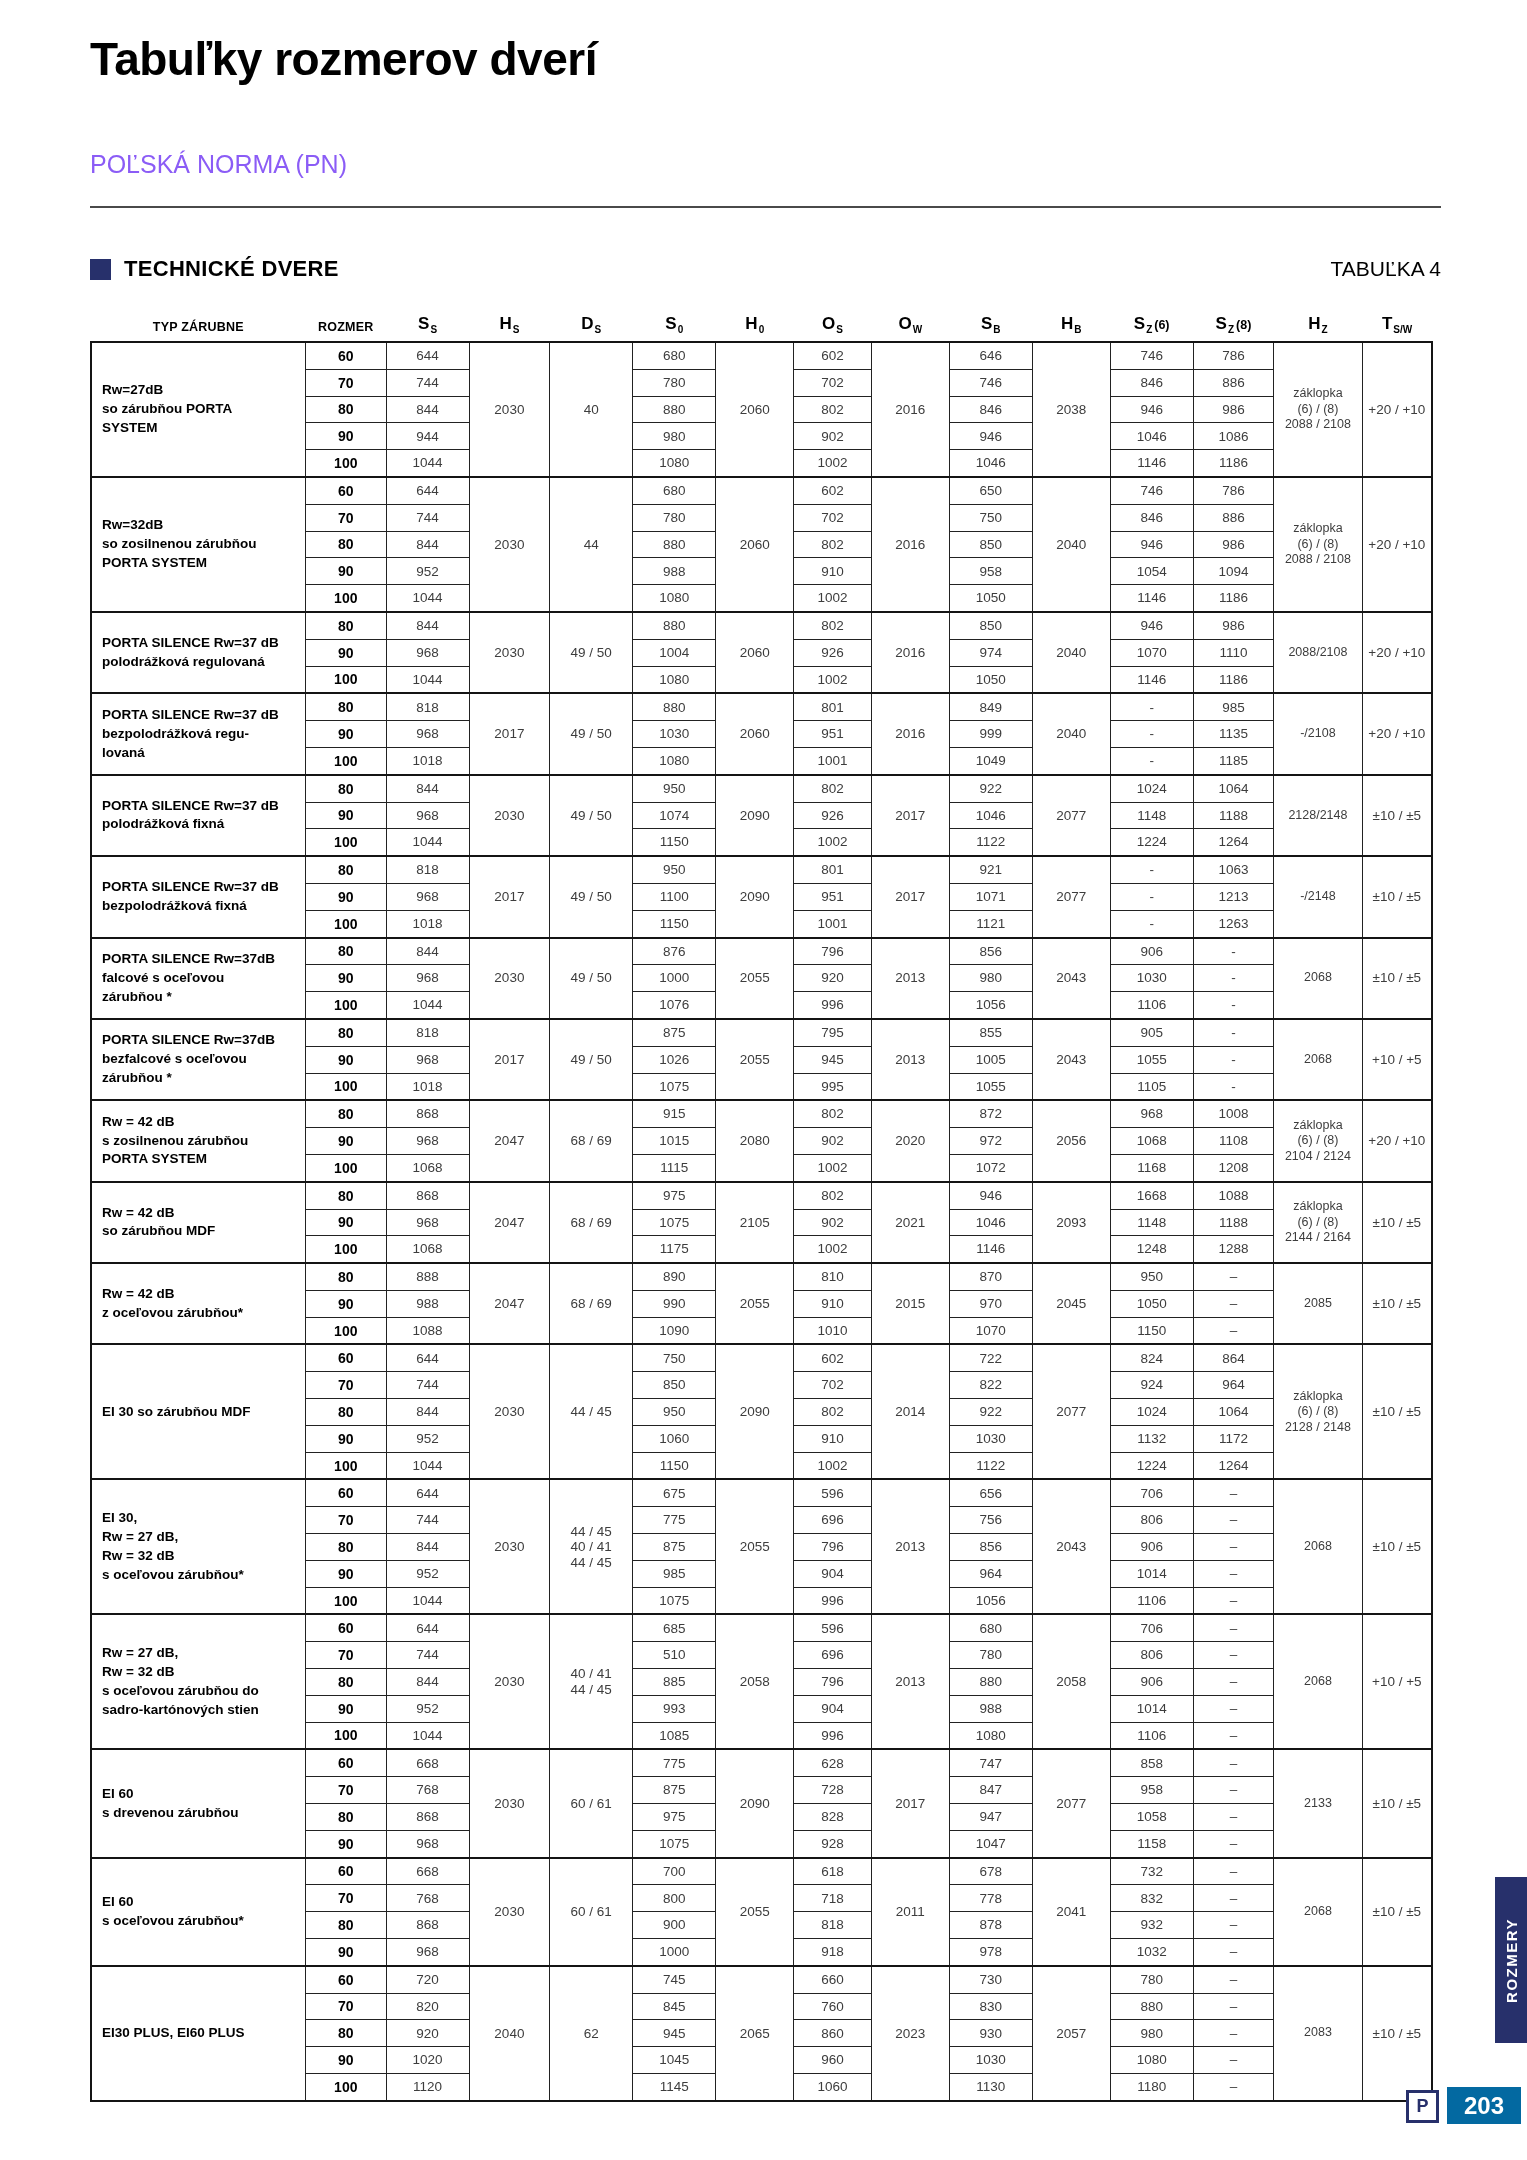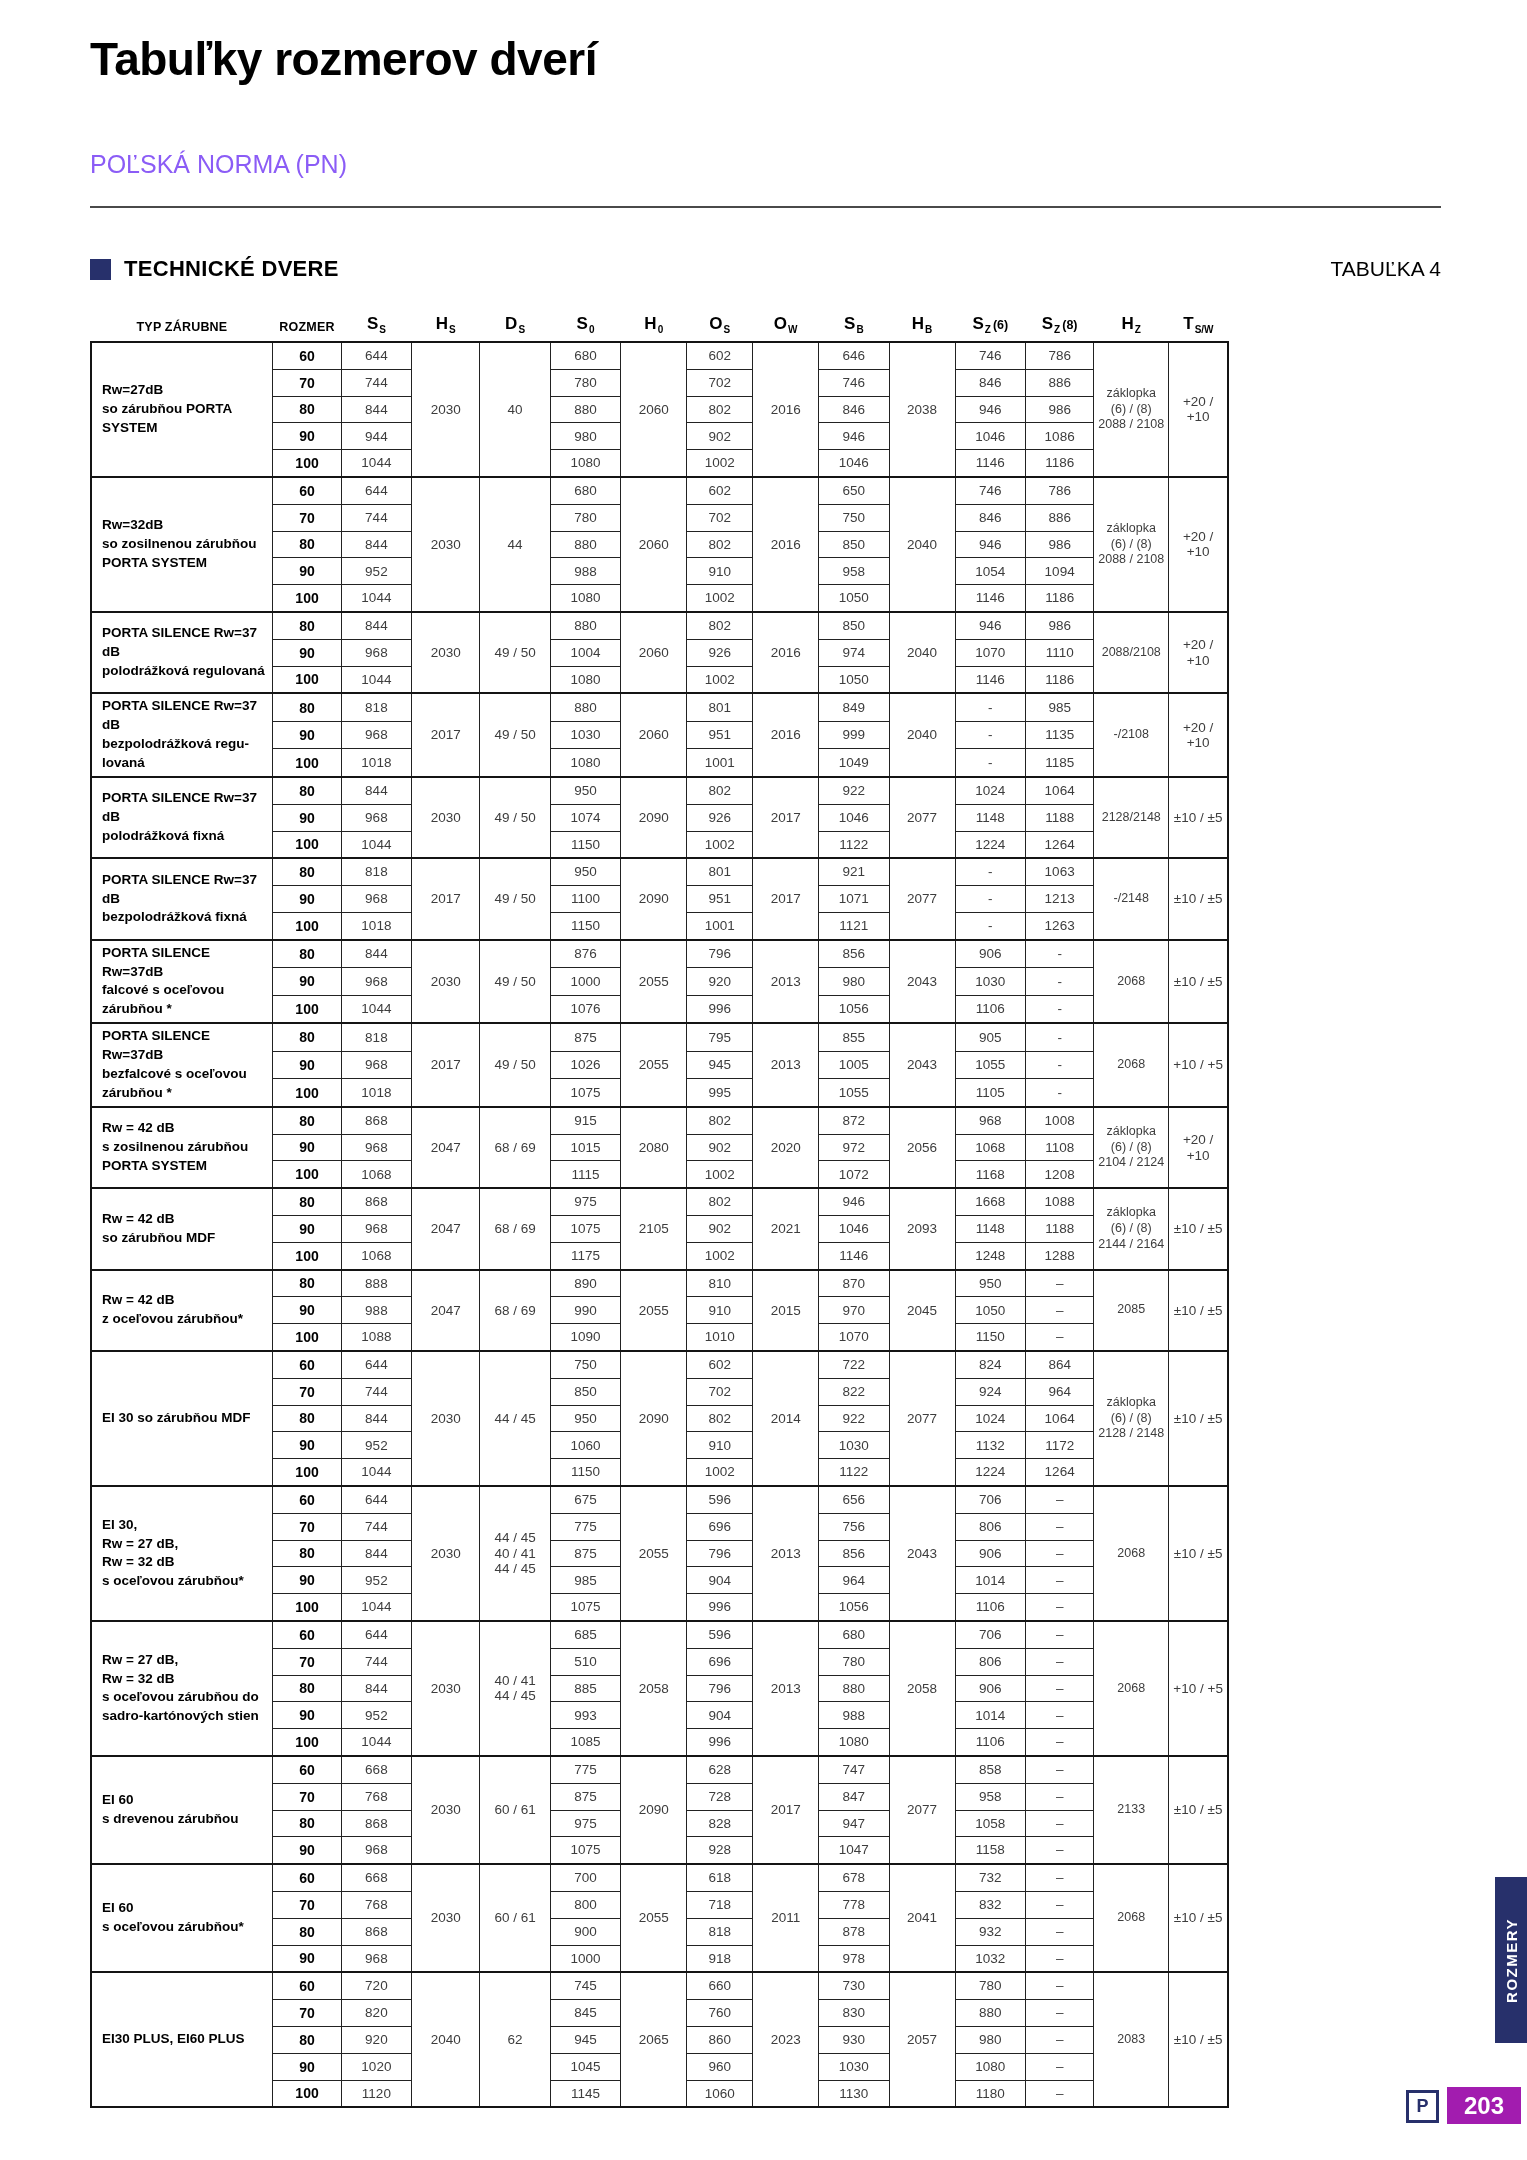--- a/index.html
+++ b/index.html
@@ -9,21 +9,21 @@
   }
   .title{position:absolute;left:90px;top:32px;margin:0;font-size:46px;font-weight:bold;color:#000;letter-spacing:-0.5px;}
   .subtitle{position:absolute;left:90px;top:150px;margin:0;font-size:25px;font-weight:normal;color:#8b5cf6;}
   .rule{position:absolute;left:90px;width:1351px;top:206px;border-top:2px solid #4a4a4a;height:0;}
   .section-row{position:absolute;left:90px;width:1351px;top:256px;display:flex;align-items:center;}
   .sq{width:21px;height:21px;background:#27306b;margin-right:13px;flex:0 0 auto;}
   .section-title{font-size:22px;font-weight:bold;color:#000;letter-spacing:0.3px;}
   .tbl-label{margin-left:auto;font-size:21px;color:#000;}
 
   table.dim{
-    position:absolute;left:90px;top:296px;width:1139px;
+    position:absolute;left:90px;top:296px;width:1343px;
     border-collapse:collapse;table-layout:fixed;
   }
   col.w-type{width:16%}col.w-size{width:6%}col.w-a{width:6.2%}col.w-b{width:6%}
   col.w-c{width:5.8%}col.w-hz{width:6.6%}col.w-t{width:5.2%}
   thead th{border:none;height:38px;vertical-align:bottom;padding:0 0 7px 0;color:#000;font-weight:bold;}
   th.h-plain{font-size:12.5px;letter-spacing:0.2px;}
   .h-main{font-size:17px;}
   .h-sub{font-size:10px;position:relative;bottom:-4px;margin-left:1px;}
   .h-suffix{font-size:12.5px;margin-left:2px;}
   tbody{border:2.5px solid #141414;}
@@ -46,21 +46,21 @@
   .side-tab span{
     writing-mode:vertical-rl;transform:rotate(180deg);color:#fff;font-weight:bold;
     font-size:15px;letter-spacing:1.5px;
   }
   .logo-box{
     position:absolute;left:1406px;top:2090px;width:33px;height:33px;background:#fff;
     border:3px solid #27306b;box-sizing:border-box;display:flex;align-items:center;justify-content:center;
     font-weight:bold;font-size:18px;color:#27306b;
   }
   .page-num{
-    position:absolute;left:1447px;top:2087px;width:74px;height:37px;background:#a21caf;
+    position:absolute;left:1447px;top:2087px;width:74px;height:37px;background:#0369a1;
     display:flex;align-items:center;justify-content:center;color:#fff;font-weight:bold;font-size:24px;
   }
 </style>
 </head>
 <body>
 
 <div class="page">
   <h1 class="title">Tabuľky rozmerov dverí</h1>
   <h2 class="subtitle">POĽSKÁ NORMA (PN)</h2>
   <div class="rule"></div>

